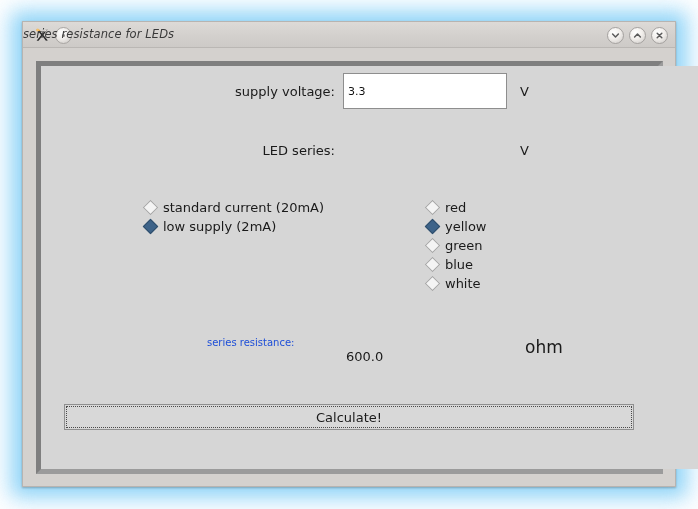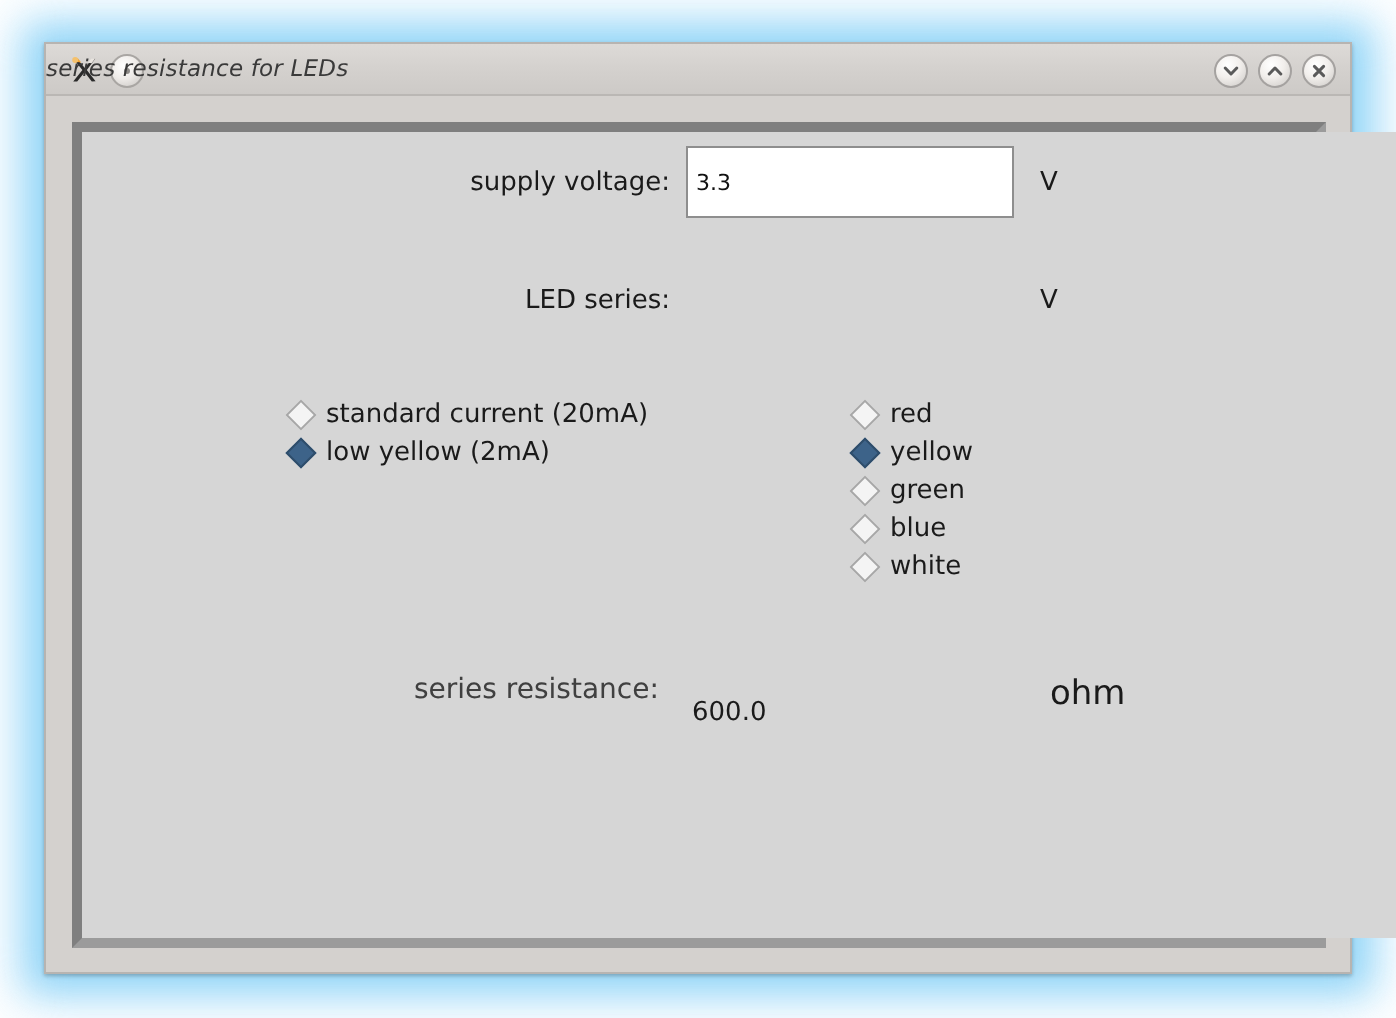--- a/index.html
+++ b/index.html
@@ -216,22 +216,22 @@
     font-size: 13px;
     color: #1a1a1a;
     white-space: nowrap;
   }
 
   
   #result-row { position: absolute; }
   #result-label {
     position: absolute;
     left: 0;
-    font-size: 14px;
-    color: #404040;
+    font-size: 10px;
+    color: #1d4ed8;
     white-space: nowrap;
   }
   #result-value {
     position: absolute;
     left: 139px;
     font-size: 13px;
     color: #1a1a1a;
     margin-top: 12px;
   }
   #result-unit {
@@ -331,21 +331,21 @@
             <span class="field-unit">V</span>
           </div>
 
           <div class="radio-group" style="left:104px; top:132px;">
             <div class="radio-item">
               <span class="diamond"></span>
               <span class="radio-label">standard current (20mA)</span>
             </div>
             <div class="radio-item">
               <span class="diamond sel"></span>
-              <span class="radio-label">low yellow (2mA)</span>
+              <span class="radio-label">low supply (2mA)</span>
             </div>
           </div>
 
           <div class="radio-group" style="left:386px; top:132px;">
             <div class="radio-item">
               <span class="diamond"></span>
               <span class="radio-label">red</span>
             </div>
             <div class="radio-item">
               <span class="diamond sel"></span>
@@ -364,19 +364,23 @@
               <span class="radio-label">white</span>
             </div>
           </div>
 
           <div id="result-row" style="left:166px; top:271px; width:400px; height:18px;">
             <span id="result-label">series resistance:</span>
             <span id="result-value">600.0</span>
             <span id="result-unit">ohm</span>
           </div>
 
+          <button id="calc-button">
+            <span class="focus-ring"></span>
+            <span id="calc-label">Calculate!</span>
+          </button>
 
         </div>
       </div>
     </div>
 
   </div>
 </div>
 
 </body></html>

